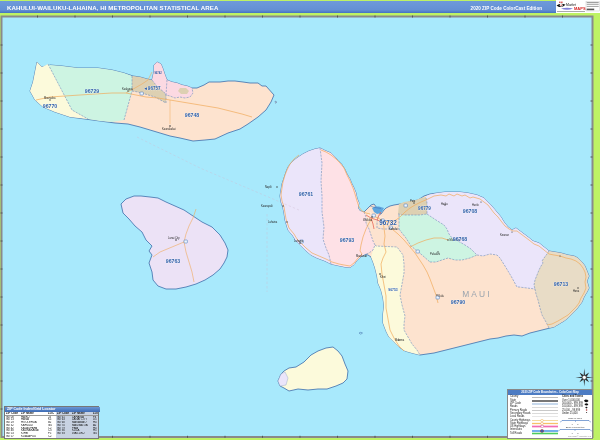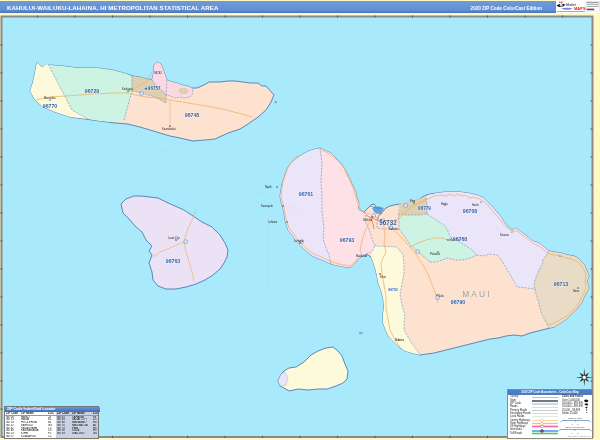--- a/index.html
+++ b/index.html
@@ -1,16 +1,16 @@
 <!DOCTYPE html>
 <html><head>
 <meta charset="utf-8">
 <style>
 html,body{margin:0;padding:0;background:#fff;}
-#page{position:relative;width:600px;height:440px;overflow:hidden;background:#fef9c3;
+#page{position:relative;width:600px;height:440px;overflow:hidden;background:#bef264;
   font-family:"Liberation Sans",sans-serif;}
 #hdr{position:absolute;left:0;top:1px;width:600px;height:11.5px;background:linear-gradient(#6e9ada 0%,#6490d4 75%,#4474c2 100%);}
 #hdr .t1{position:absolute;left:7px;top:2.8px;font-size:6.1px;font-weight:bold;color:#fff;letter-spacing:0.1px;white-space:nowrap;}
 #hdr .t2{position:absolute;right:58px;top:5px;font-size:4.6px;font-weight:bold;color:#fff;white-space:nowrap;}
 #logo{position:absolute;left:556px;top:0;width:44px;height:13px;background:#fff;}
 #ztab{position:absolute;left:4px;top:406px;width:93px;height:30.5px;background:#fff;border:0.5px solid #777;}
 #ztab .hd{position:absolute;left:0;top:0;width:100%;height:5px;background:linear-gradient(#6b96d6,#3d6cb4);color:#fff;font-size:3.6px;font-weight:bold;padding-left:2px;line-height:5px;}
 #ztab .rbg{position:absolute;left:51px;top:5px;width:42px;height:25.5px;background:#c8d2e2;}
 #ztab table{position:absolute;left:0;top:5px;border-collapse:collapse;width:93px;table-layout:fixed;}
 #ztab td{font-size:2.8px;line-height:2.7px;padding:0 0 0 1px;color:#111;white-space:nowrap;overflow:hidden;}

